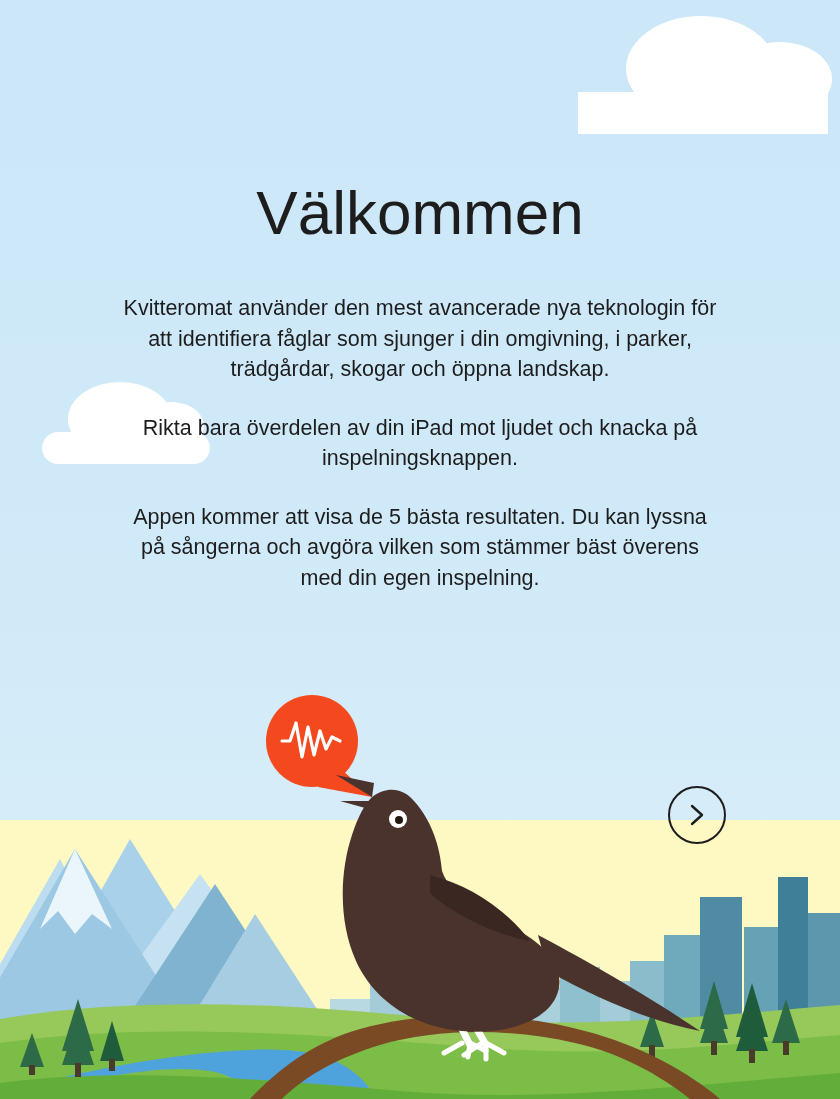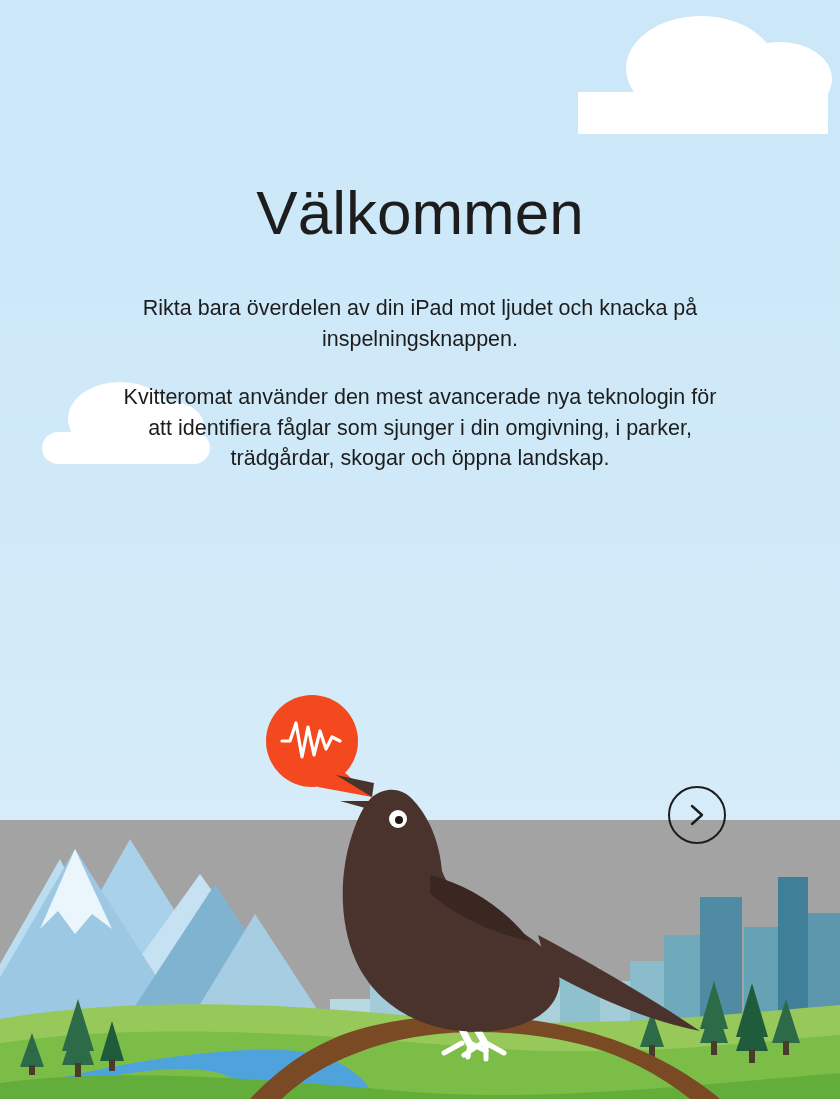--- a/index.html
+++ b/index.html
@@ -8,21 +8,21 @@
     width: 840px;
     height: 1099px;
     overflow: hidden;
     font-family: "Liberation Sans", sans-serif;
   }
 
   #screen {
     position: relative;
     width: 840px;
     height: 1099px;
-    background: #a3a3a3;
+    background: #fef9c3;
     overflow: hidden;
   }
 
   
   .sky {
     position: absolute;
     left: 0; top: 0;
     width: 840px; height: 820px;
     background: linear-gradient(#cbe7f8 0%, #cfe9f8 55%, #d6ecf9 100%);
   }
@@ -202,22 +202,23 @@
       <polygon points="100,362 112,322 124,362" fill="#1f5c3c"></polygon>
       <rect x="109" y="360" width="6" height="12" fill="#4a3a2a"></rect>
       <polygon points="20,368 32,334 44,368" fill="#2d6b48"></polygon>
       <rect x="29" y="366" width="6" height="10" fill="#4a3a2a"></rect>
     </g>
   </svg>
 
   <div class="content">
     <h1 class="title">Välkommen</h1>
     <div class="paragraphs">
+      <p class="para p1">Kvitteromat använder den mest avancerade nya teknologin för att identifiera fåglar som sjunger i din omgivning, i parker, trädgårdar, skogar och öppna landskap.</p>
       <p class="para p2">Rikta bara överdelen av din iPad mot ljudet och knacka på inspelningsknappen.</p>
-      <p class="para p1">Kvitteromat använder den mest avancerade nya teknologin för att identifiera fåglar som sjunger i din omgivning, i parker, trädgårdar, skogar och öppna landskap.</p>
+      <p class="para p3">Appen kommer att visa de 5 bästa resultaten. Du kan lyssna på sångerna och avgöra vilken som stämmer bäst överens med din egen inspelning.</p>
     </div>
   </div>
 
   <svg class="bird-layer" viewBox="0 0 840 420" preserveAspectRatio="none">
 
     <path d="M250,420 C282,386 318,362 360,350 C430,330 520,334 585,352 C640,366 690,394 720,420 L690,420 C660,396 620,374 575,364 C515,350 440,348 380,366 C340,378 306,396 282,420 Z" fill="#7a4a25"></path>
 
     <path d="M332,82 L372,118 L318,108 Z" fill="#f4481f"></path>
 
     <circle cx="312" cy="62" r="46" fill="#f4481f"></circle>

